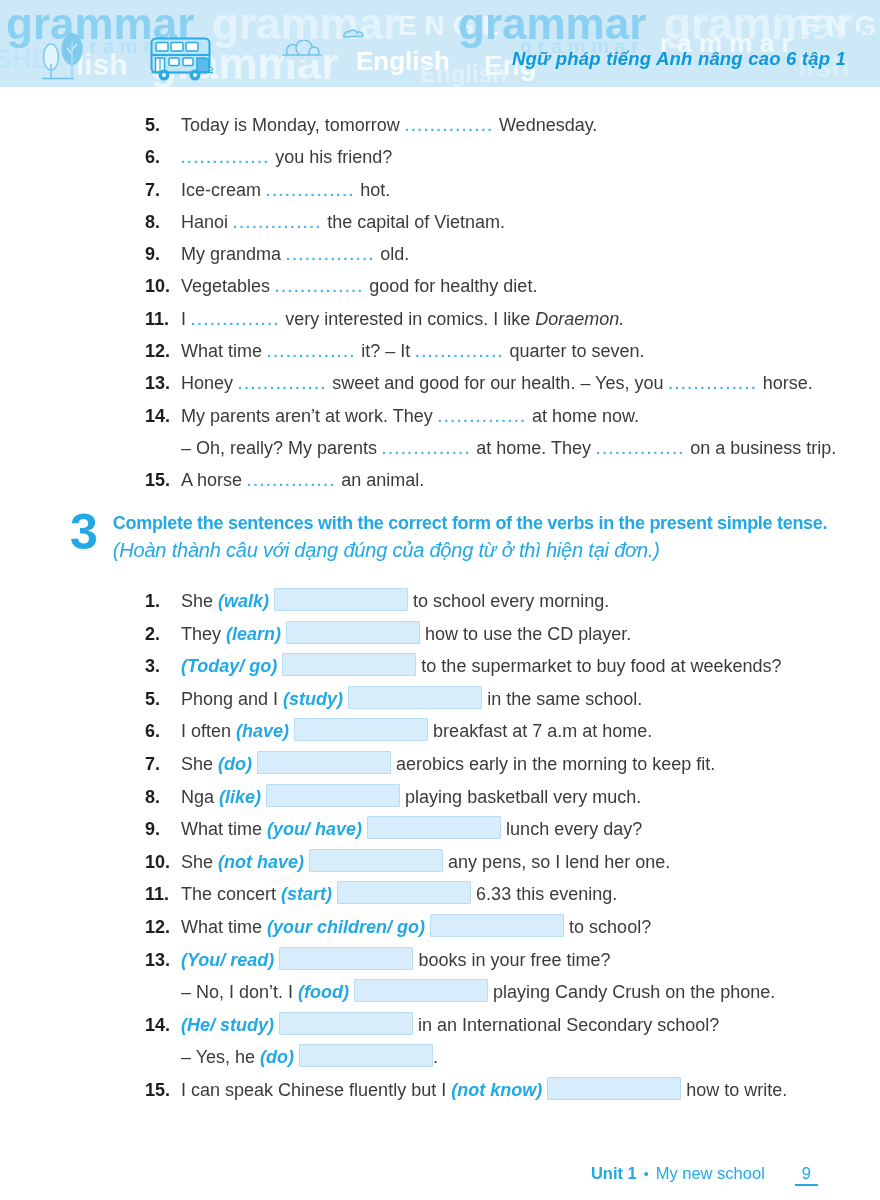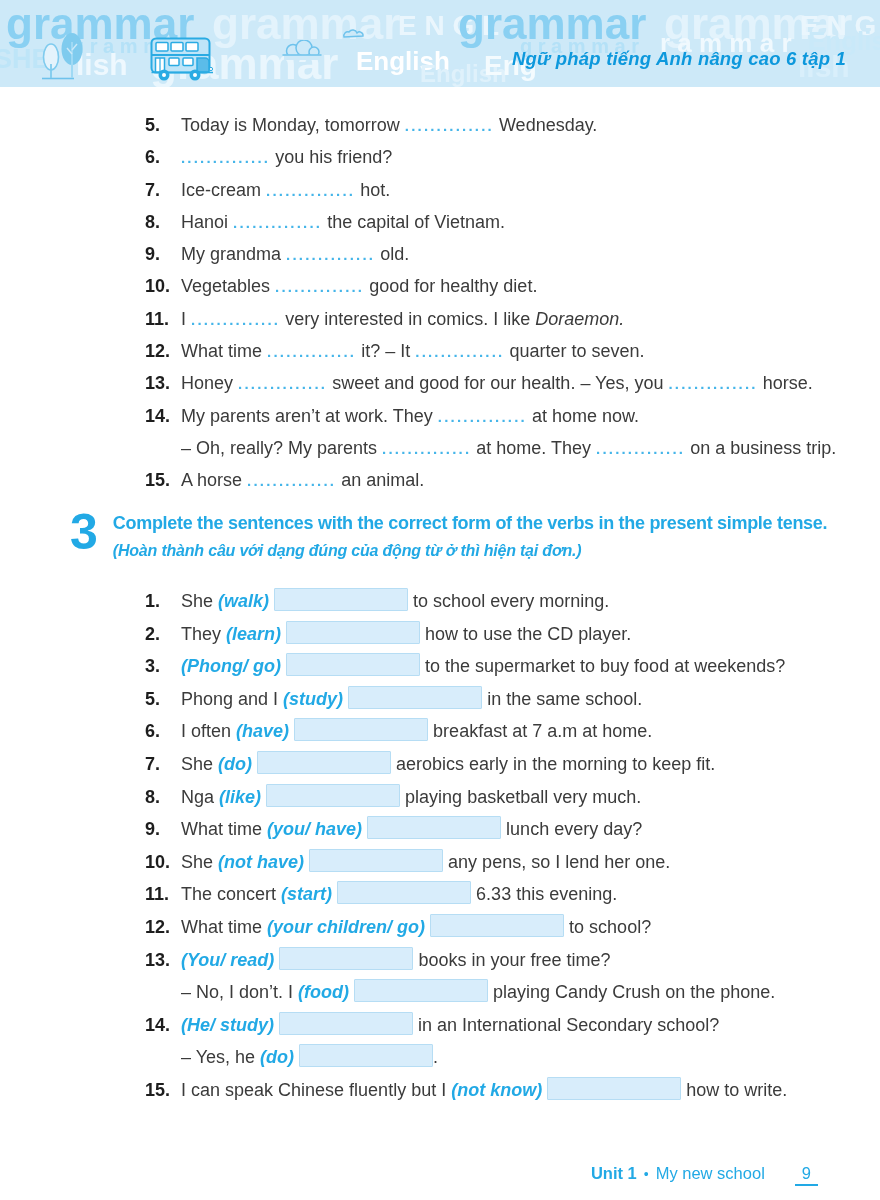--- a/index.html
+++ b/index.html
@@ -24,21 +24,21 @@
   .hint{color:var(--accent,#22a9e5);font-style:italic;font-weight:600;}
   .dots{color:var(--dots,#45b5e9);font-weight:bold;font-size:15px;letter-spacing:2.2px;}
   .box{display:inline-block;height:21px;background:var(--box-fill,#d8edfb);
     border:1px solid var(--box-border,#b6ddf4);border-radius:1px;vertical-align:-4px;}
 
   
   .ex3head{position:absolute;left:70px;top:505px;right:20px;display:flex;gap:15px;}
   .bignum{font-size:50px;line-height:54px;font-weight:bold;color:var(--accent,#22a9e5);}
   .titles{padding-top:5px;}
   .ten{font-size:18px;font-weight:bold;color:var(--accent,#22a9e5);letter-spacing:-0.3px;line-height:27px;white-space:nowrap;}
-  .tvi{font-size:16px;font-weight:bold;font-style:italic;color:var(--accent,#22a9e5);letter-spacing:-0.2px;line-height:27px;white-space:nowrap;}
+  .tvi{font-size:20px;font-weight:normal;font-style:italic;color:var(--accent,#22a9e5);letter-spacing:-0.2px;line-height:27px;white-space:nowrap;}
 
   
   .footer{position:absolute;top:1164px;right:62px;display:flex;align-items:baseline;font-size:16.5px;color:var(--accent,#22a9e5);}
   .f-unit{font-weight:bold;}
   .f-dot{margin:0 7px;font-size:14px;}
   .f-page{margin-left:30px;padding:0 7px 1px 7px;border-bottom:2.5px solid var(--accent,#22a9e5);}
 </style>
 </head>
 <body>
 
@@ -128,21 +128,21 @@
     <div class="bignum">3</div>
     <div class="titles">
       <div class="ten">Complete the sentences with the correct form of the verbs in the present simple tense.</div>
       <div class="tvi">(Hoàn thành câu với dạng đúng của động từ ở thì hiện tại đơn.)</div>
     </div>
   </div>
 
   <div class="ex3items">
       <div class="row"><span class="num">1.</span><span class="t">She</span> <span class="hint">(walk)</span> <span class="box" style="width: 132px;"></span> <span class="t">to school every morning.</span></div>
       <div class="row"><span class="num">2.</span><span class="t">They</span> <span class="hint">(learn)</span> <span class="box" style="width: 132px;"></span> <span class="t">how to use the CD player.</span></div>
-      <div class="row"><span class="num">3.</span><span class="hint">(Phong/ go)</span> <span class="box" style="width: 132px;"></span> <span class="t">to the supermarket to buy food at weekends?</span></div>
+      <div class="row"><span class="num">3.</span><span class="hint">(Today/ go)</span> <span class="box" style="width: 132px;"></span> <span class="t">to the supermarket to buy food at weekends?</span></div>
       <div class="row"><span class="num">5.</span><span class="t">Phong and I</span> <span class="hint">(study)</span> <span class="box" style="width: 132px;"></span> <span class="t">in the same school.</span></div>
       <div class="row"><span class="num">6.</span><span class="t">I often</span> <span class="hint">(have)</span> <span class="box" style="width: 132px;"></span> <span class="t">breakfast at 7 a.m at home.</span></div>
       <div class="row"><span class="num">7.</span><span class="t">She</span> <span class="hint">(do)</span> <span class="box" style="width: 132px;"></span> <span class="t">aerobics early in the morning to keep fit.</span></div>
       <div class="row"><span class="num">8.</span><span class="t">Nga</span> <span class="hint">(like)</span> <span class="box" style="width: 132px;"></span> <span class="t">playing basketball very much.</span></div>
       <div class="row"><span class="num">9.</span><span class="t">What time</span> <span class="hint">(you/ have)</span> <span class="box" style="width: 132px;"></span> <span class="t">lunch every day?</span></div>
       <div class="row"><span class="num">10.</span><span class="t">She</span> <span class="hint">(not have)</span> <span class="box" style="width: 132px;"></span> <span class="t">any pens, so I lend her one.</span></div>
       <div class="row"><span class="num">11.</span><span class="t">The concert</span> <span class="hint">(start)</span> <span class="box" style="width: 132px;"></span> <span class="t">6.33 this evening.</span></div>
       <div class="row"><span class="num">12.</span><span class="t">What time</span> <span class="hint">(your children/ go)</span> <span class="box" style="width: 132px;"></span> <span class="t">to school?</span></div>
       <div class="row"><span class="num">13.</span><span class="hint">(You/ read)</span> <span class="box" style="width: 132px;"></span> <span class="t">books in your free time?</span></div>
       <div class="row"><span class="num"></span><span class="t">– No, I don’t. I</span> <span class="hint">(food)</span> <span class="box" style="width: 132px;"></span> <span class="t">playing Candy Crush on the phone.</span></div>

